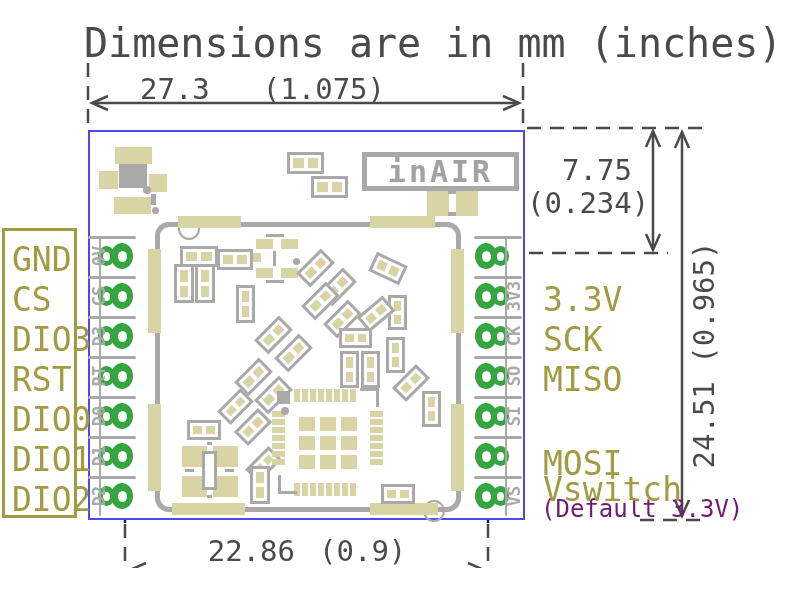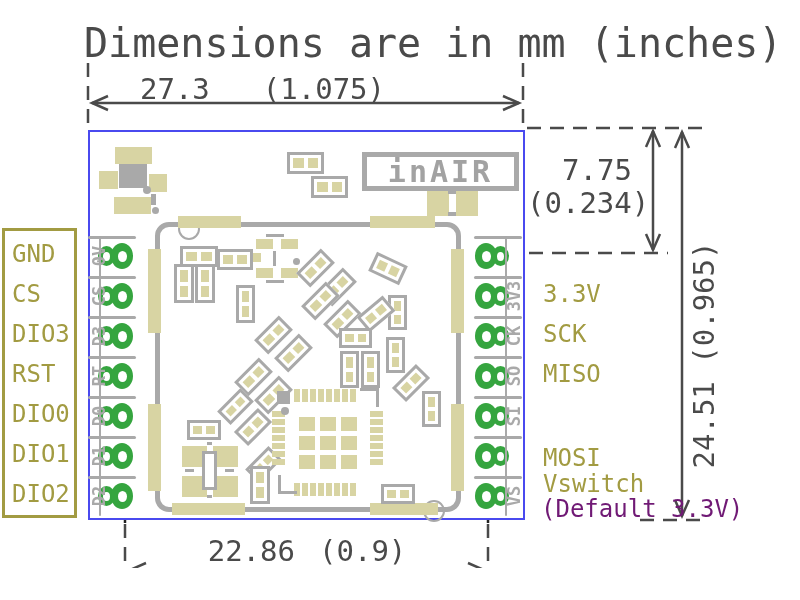--- a/index.html
+++ b/index.html
@@ -14,21 +14,21 @@
   .module-outline{border:5px solid #a9a9a9;border-radius:14px;}
   .tan{background:#d8d4a3;}
   .gray{background:#a9a9a9;}
   .silk-circle{border:2px solid #a9a9a9;border-radius:50%;}
   .passive{border:3px solid #a9a9a9;background:#ffffff;display:flex;gap:4px;padding:3px;box-sizing:border-box;}
   .passive>div{flex:1;background:#d8d4a3;}
   .donut{border-radius:50%;background:#35a53f;display:flex;align-items:center;justify-content:center;}
   .donut>div{background:#ffffff;border-radius:50%;}
   .sep{background:#a9a9a9;border-radius:2px;}
   .silk-label{color:#a9a9a9;font-size:17px;font-weight:bold;display:flex;align-items:center;justify-content:center;transform:rotate(-90deg);white-space:nowrap;}
-  .olive-text{color:#a29b42;font-size:24px;white-space:nowrap;}
+  .olive-text{color:#a29b42;font-size:33px;white-space:nowrap;}
   .olive-note{color:#701a75;font-size:24px;white-space:nowrap;}
   .label-box{border:3px solid #a29b42;background:#ffffff;}
   .logo-box{border:5px solid #a9a9a9;background:#ffffff;display:flex;align-items:center;justify-content:center;margin-top:11px;}
   .logo-text{color:#a2a2a2;font-size:30px;font-weight:bold;letter-spacing:3px;}
   svg{position:absolute;left:0;top:0;pointer-events:none;}
 </style>
 </head>
 <body>
 
 <div id="canvas">

